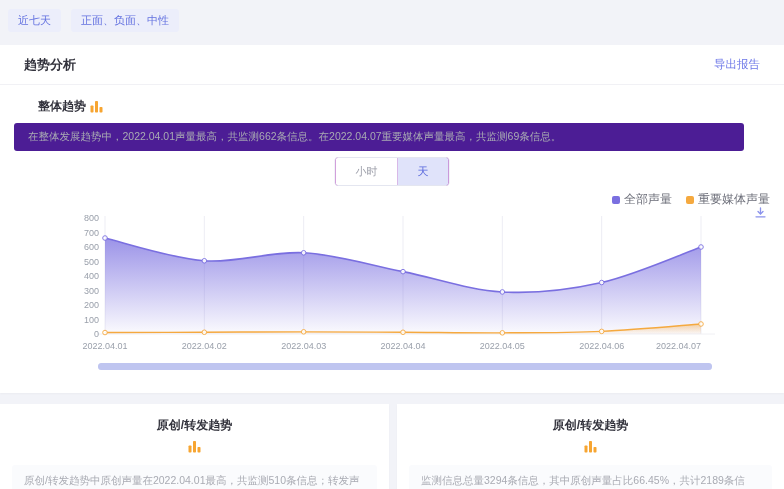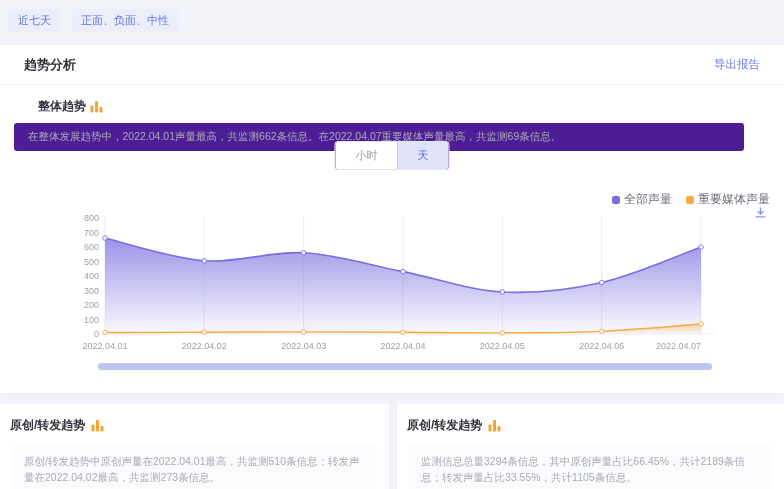--- a/index.html
+++ b/index.html
@@ -28,21 +28,21 @@
   .export-link{font-size:11.5px;color:#6d77e8;cursor:pointer;}
   .sec-title-row{position:absolute;left:10px;top:53px;display:flex;align-items:center;gap:4px;margin-left:28px;}
   .sec-title{font-size:12px;color:#33333d;font-weight:600;}
   .summary-box{
     position:absolute;left:14px;top:78px;right:40px;
     background:#4c1d95;border-radius:3px;padding:6px 14px;
     font-size:10.5px;color:#a9abb3;line-height:1.5;
   }
   
   .toggle-group{
-    position:absolute;top:96px;left:50%;transform:translateX(-50%);
+    position:absolute;top:112px;left:50%;transform:translateX(-50%);
     display:flex;border:1px solid #e4e6f0;border-radius:3px;overflow:hidden;background:#a21caf;align-items:center;
   }
   .toggle-btn{padding:6px 20px;font-size:11px;color:#9b9da8;cursor:pointer;background:#fff;}
   .toggle-btn.selected{background:#e0e3fa;color:#5968dc;}
   
   .legend{position:absolute;top:146px;right:14px;display:flex;gap:14px;align-items:center;}
   .legend-item{display:flex;align-items:center;gap:4px;font-size:12px;color:#6b6d78;cursor:pointer;}
   .legend-dot{width:8px;height:8px;border-radius:2px;display:inline-block;}
   .dl-icon{position:absolute;top:162px;right:18px;cursor:pointer;line-height:0;}
   
@@ -53,21 +53,21 @@
     background:#e1e4f9;border-radius:4px;
   }
   .zoombar-handle{
     position:absolute;top:0;left:0;width:100%;height:7px;
     background:#bfc5f0;border-radius:4px;cursor:grab;
   }
   
   .bottom-card{position:absolute;top:404px;height:120px;background:#fff;box-shadow:0 1px 2px rgba(0,0,0,0.03);}
   .bottom-card.left{left:0;width:389px;}
   .bottom-card.right{left:397px;width:387px;}
-  .bc-title-row{display:flex;align-items:center;gap:6px;padding:13px 10px 0 10px;}
+  .bc-title-row{display:flex;align-items:center;gap:6px;padding:13px 10px 0 10px;flex-direction:column;}
   .bc-title{font-size:12px;color:#33333d;font-weight:600;}
   .bc-summary{
     margin:12px 12px 0 12px;background:#fafbfd;border-radius:3px;
     padding:7px 12px;font-size:10.5px;color:#a9abb3;line-height:1.55;
   }
 </style>
 </head>
 <body>
 
 <div class="chips">

